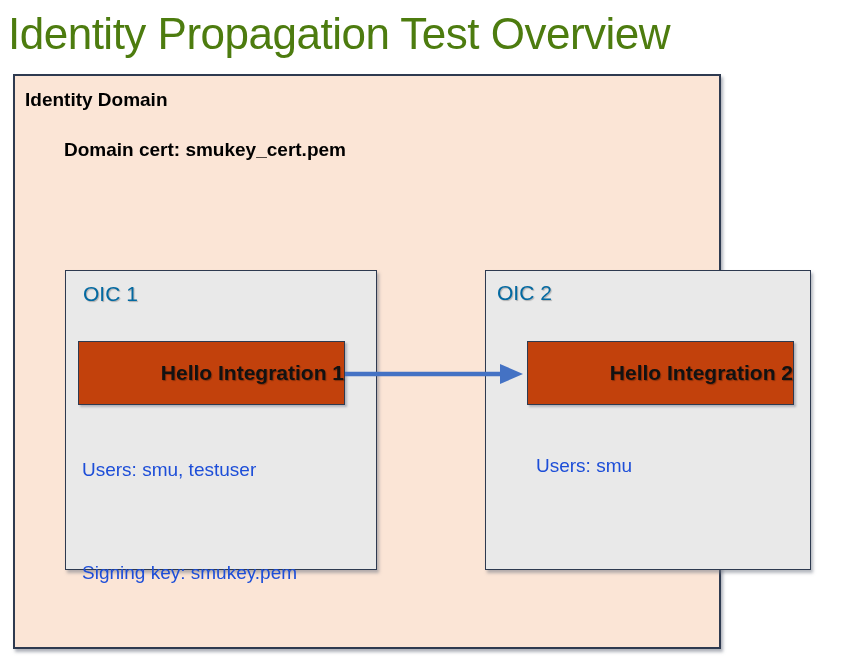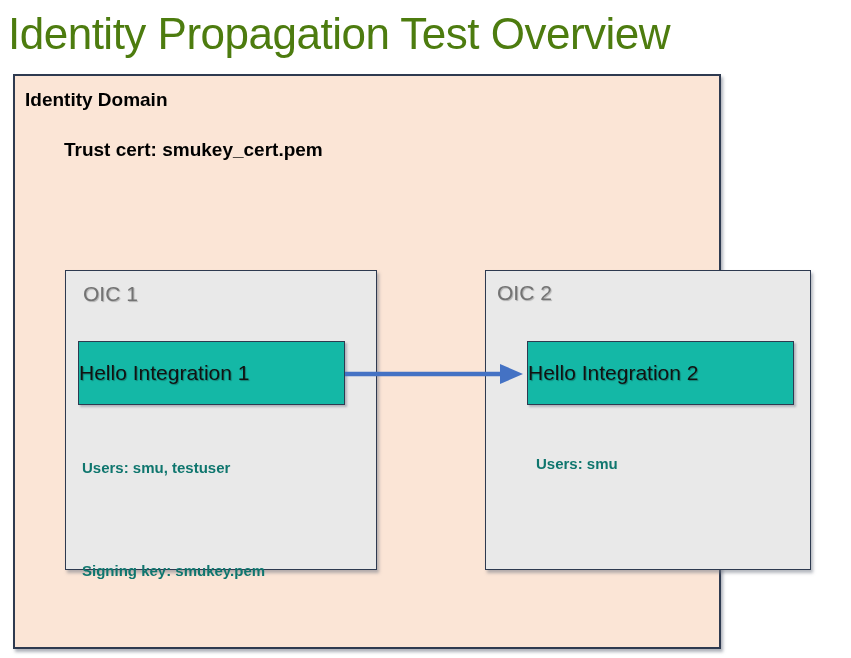--- a/index.html
+++ b/index.html
@@ -60,52 +60,53 @@
     box-sizing: border-box;
     background: #E9E9E9;
     border: 1.5px solid #2E3A50;
     box-shadow: 2px 3px 3px rgba(110,115,130,0.5);
   }
   .oic1 { left: 50px; }
   .oic2 { left: 470px; width: 326px; }
   .oic-label {
     position: absolute;
     font-size: 21px;
-    color: #737373;
+    color: #0369a1;
     text-shadow: 1px 1px 1px rgba(0,0,0,0.25);
     white-space: nowrap;
   }
   .oic1 .oic-label { left: 17px; top: 11px; }
   .oic2 .oic-label { left: 11px; top: 10px; }
   .integration-box {
     position: absolute;
     top: 70px;
     width: 267px;
     height: 64px;
     box-sizing: border-box;
-    background: #14b8a6;
+    background: #c2410c;
     border: 1.5px solid #2E3A50;
     box-shadow: 2px 2px 2px rgba(110,115,130,0.45);
     display: flex;
     align-items: center;
-    justify-content: flex-start;
+    justify-content: flex-end;
+    font-weight: bold;
   }
   .oic1 .integration-box { left: 12px; }
   .oic2 .integration-box { left: 41px; }
   .integration-label {
     font-size: 21px;
     color: #121212;
     text-shadow: 1px 1px 1px rgba(0,0,0,0.3);
     white-space: nowrap;
   }
   .info-text {
     position: absolute;
-    font-size: 15px;
-    font-weight: bold;
-    color: #0f766e;
+    font-size: 19px;
+    font-weight: normal;
+    color: #1d4ed8;
     white-space: nowrap;
   }
   .oic1 .users-text   { left: 16px; top: 188px; }
   .oic1 .signing-text { left: 16px; top: 244px; margin-top: 47px; }
   .oic2 .users-text   { left: 50px; top: 184px; }
   .arrow-svg {
     position: absolute;
     left: 325px;
     top: 283px;
     width: 186px;
@@ -115,21 +116,21 @@
 </style>
 </head>
 <body>
 
 <div class="slide-title">Identity Propagation Test Overview</div>
 
 <div class="domain-box">
 
   <div class="domain-label">Identity Domain</div>
 
-  <div class="trust-cert">Trust cert: smukey_cert.pem</div>
+  <div class="trust-cert">Domain cert: smukey_cert.pem</div>
 
   <div class="oic-box oic1">
     <div class="oic-label">OIC 1</div>
     <div class="integration-box">
       <span class="integration-label">Hello Integration 1</span>
     </div>
     <div class="info-text users-text">Users: smu, testuser</div>
     <div class="info-text signing-text">Signing key: smukey.pem</div>
   </div>
 

